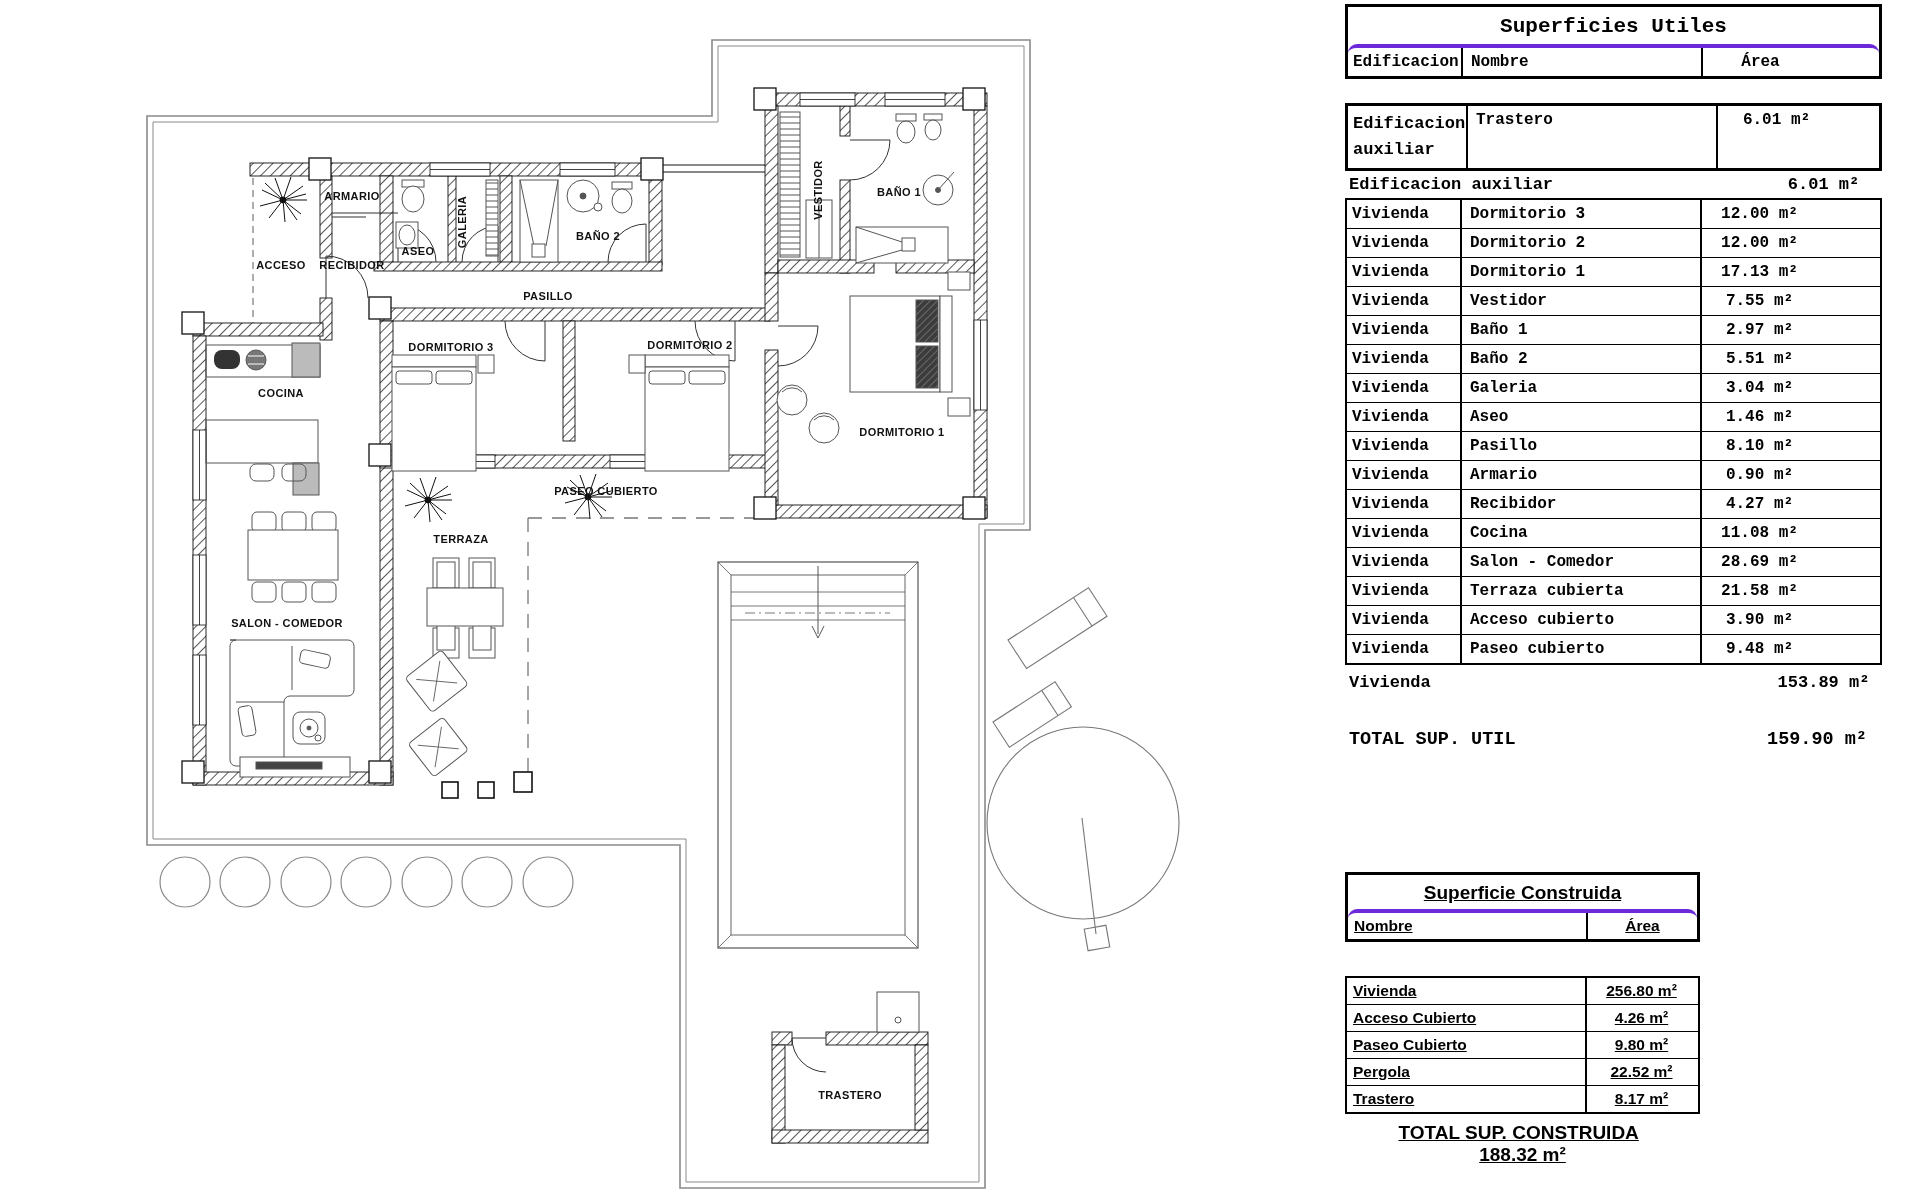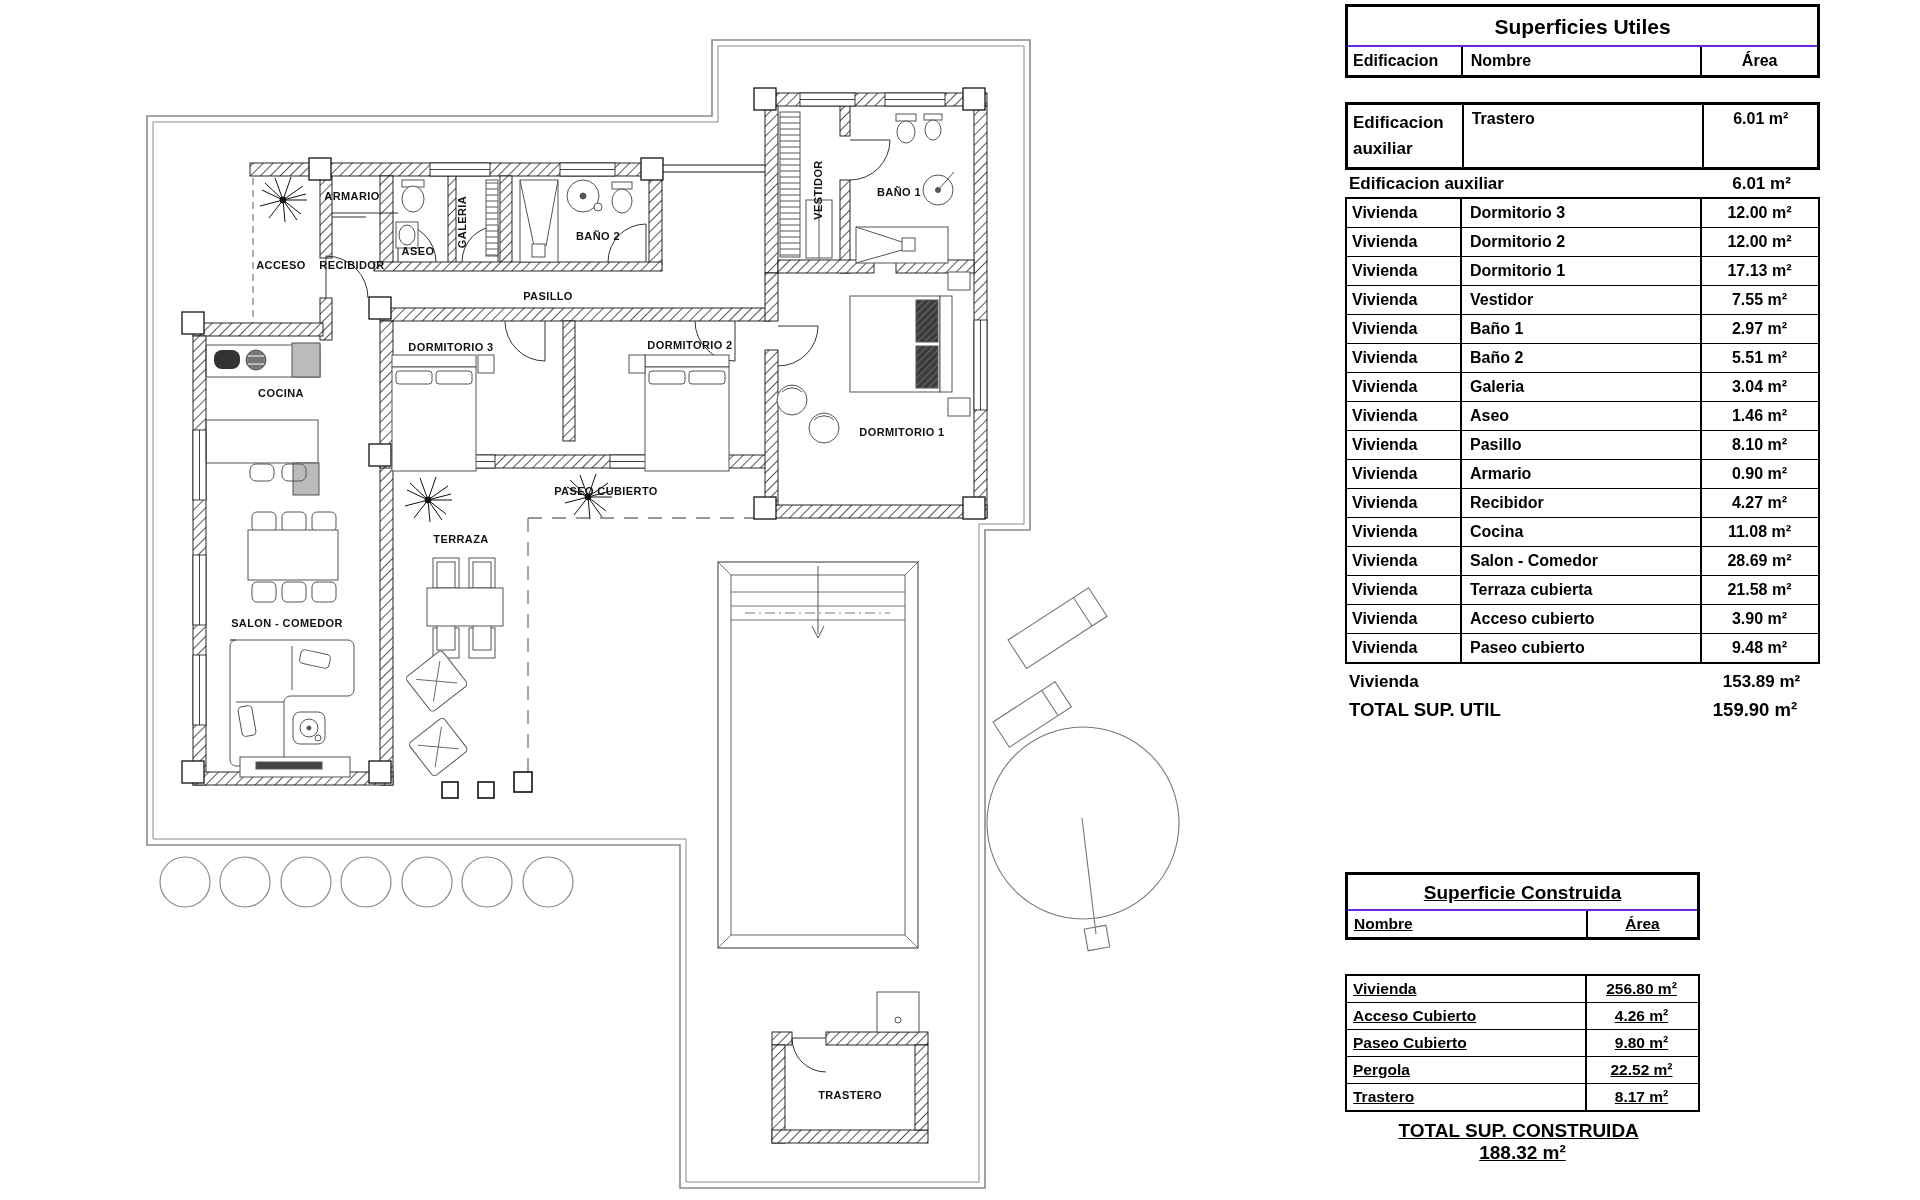--- a/index.html
+++ b/index.html
@@ -2,40 +2,40 @@
 <html><head>
 <meta charset="utf-8">
 <style>
   html,body{margin:0;padding:0;background:#fff;}
   body{width:1920px;height:1200px;position:relative;overflow:hidden;
        font-family:"Liberation Sans",sans-serif;}
   #plan-wrap{position:absolute;left:0;top:0;width:1345px;height:1200px;}
   svg text{font-family:"Liberation Sans",sans-serif;font-weight:bold;fill:#111;}
   .room-label{font-size:11px;letter-spacing:.4px;}
   .tbl{position:absolute;font-weight:bold;color:#000;}
-  #t1{left:1345px;top:4px;width:475px;}
+  #t1{left:1345px;top:4px;width:537px;font-family:Liberation Mono, monospace;}
   #t2{left:1345px;top:872px;width:355px;text-decoration:underline;}
   .box{border:3px solid #000;box-sizing:border-box;background:#fff;}
   .box2{border:2.5px solid #000;box-sizing:border-box;background:#fff;}
   .title1{font-size:21px;text-align:center;padding:8px 0 6px 0;}
   .title2{font-size:19px;text-align:center;padding:7px 0 5px 0;}
-  .hdr{display:flex;border-top:2px solid #6d28d9;}
+  .hdr{display:flex;border-top:4px solid #6d28d9;border-radius:9px;}
   .hdr>div,.row>div{box-sizing:border-box;}
   .c-ed{width:113px;padding:5px 0 5px 5px;font-size:16px;}
   .c-no{width:240px;padding:5px 0 5px 8px;font-size:16px;border-left:2px solid #000;}
   .c-ar{width:117px;padding:5px 0;font-size:16px;border-left:2px solid #000;text-align:center;}
   .gap24{height:24px;}
   .gap32{height:34px;}
   .row{display:flex;}
   .row+.row{border-top:1.5px solid #000;}
   .aux-row{display:flex;min-height:62px;}
   .sumline{display:flex;align-items:center;height:27px;font-size:17px;}
   .sumline .lab{flex:1;padding-left:4px;}
   .sumline .val{width:117px;text-align:center;}
-  .totline{display:flex;align-items:center;height:30px;font-size:18.5px;}
+  .totline{display:flex;align-items:flex-end;height:30px;font-size:18.5px;margin-top:24px;}
   .totline .lab{flex:1;padding-left:4px;}
   .totline .val{width:130px;text-align:center;}
   
   .d-no{width:238px;padding:4px 0 4px 6px;font-size:15.5px;}
   .d-ar{width:111px;padding:4px 0;font-size:15.5px;border-left:2px solid #000;text-align:center;}
   #t2 .row+.row{border-top:1.5px solid #000;}
   .tot2{display:flex;align-items:center;margin-top:8px;font-size:19px;flex-direction:column;}
   .tot2 .lab{width:250px;padding-left:2px;}
   .tot2 .val{width:105px;text-align:center;}
 </style>

